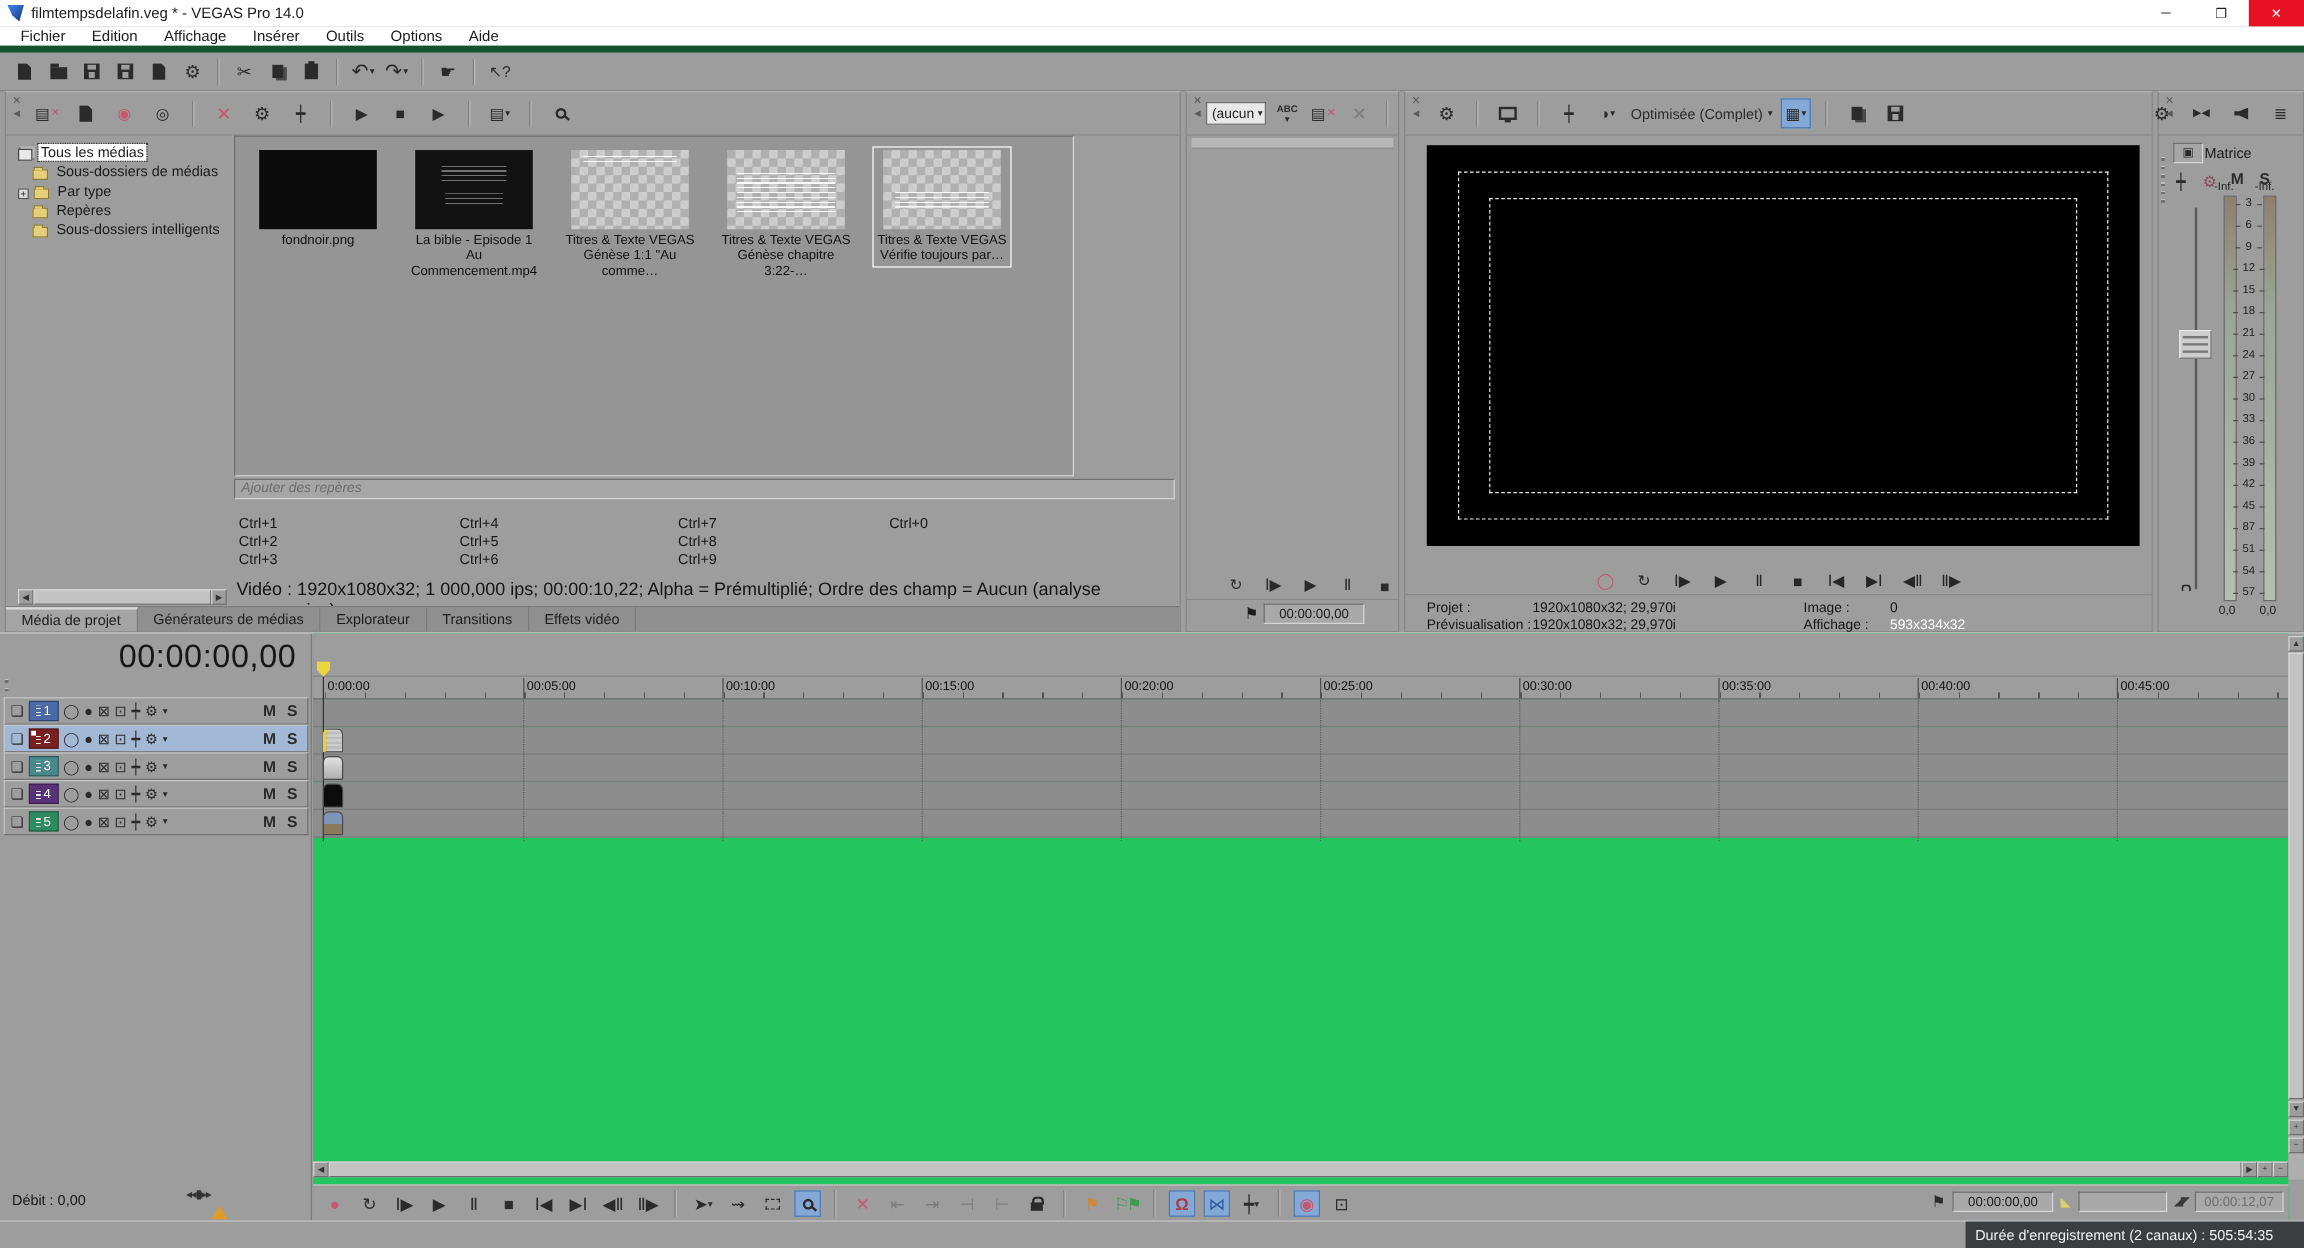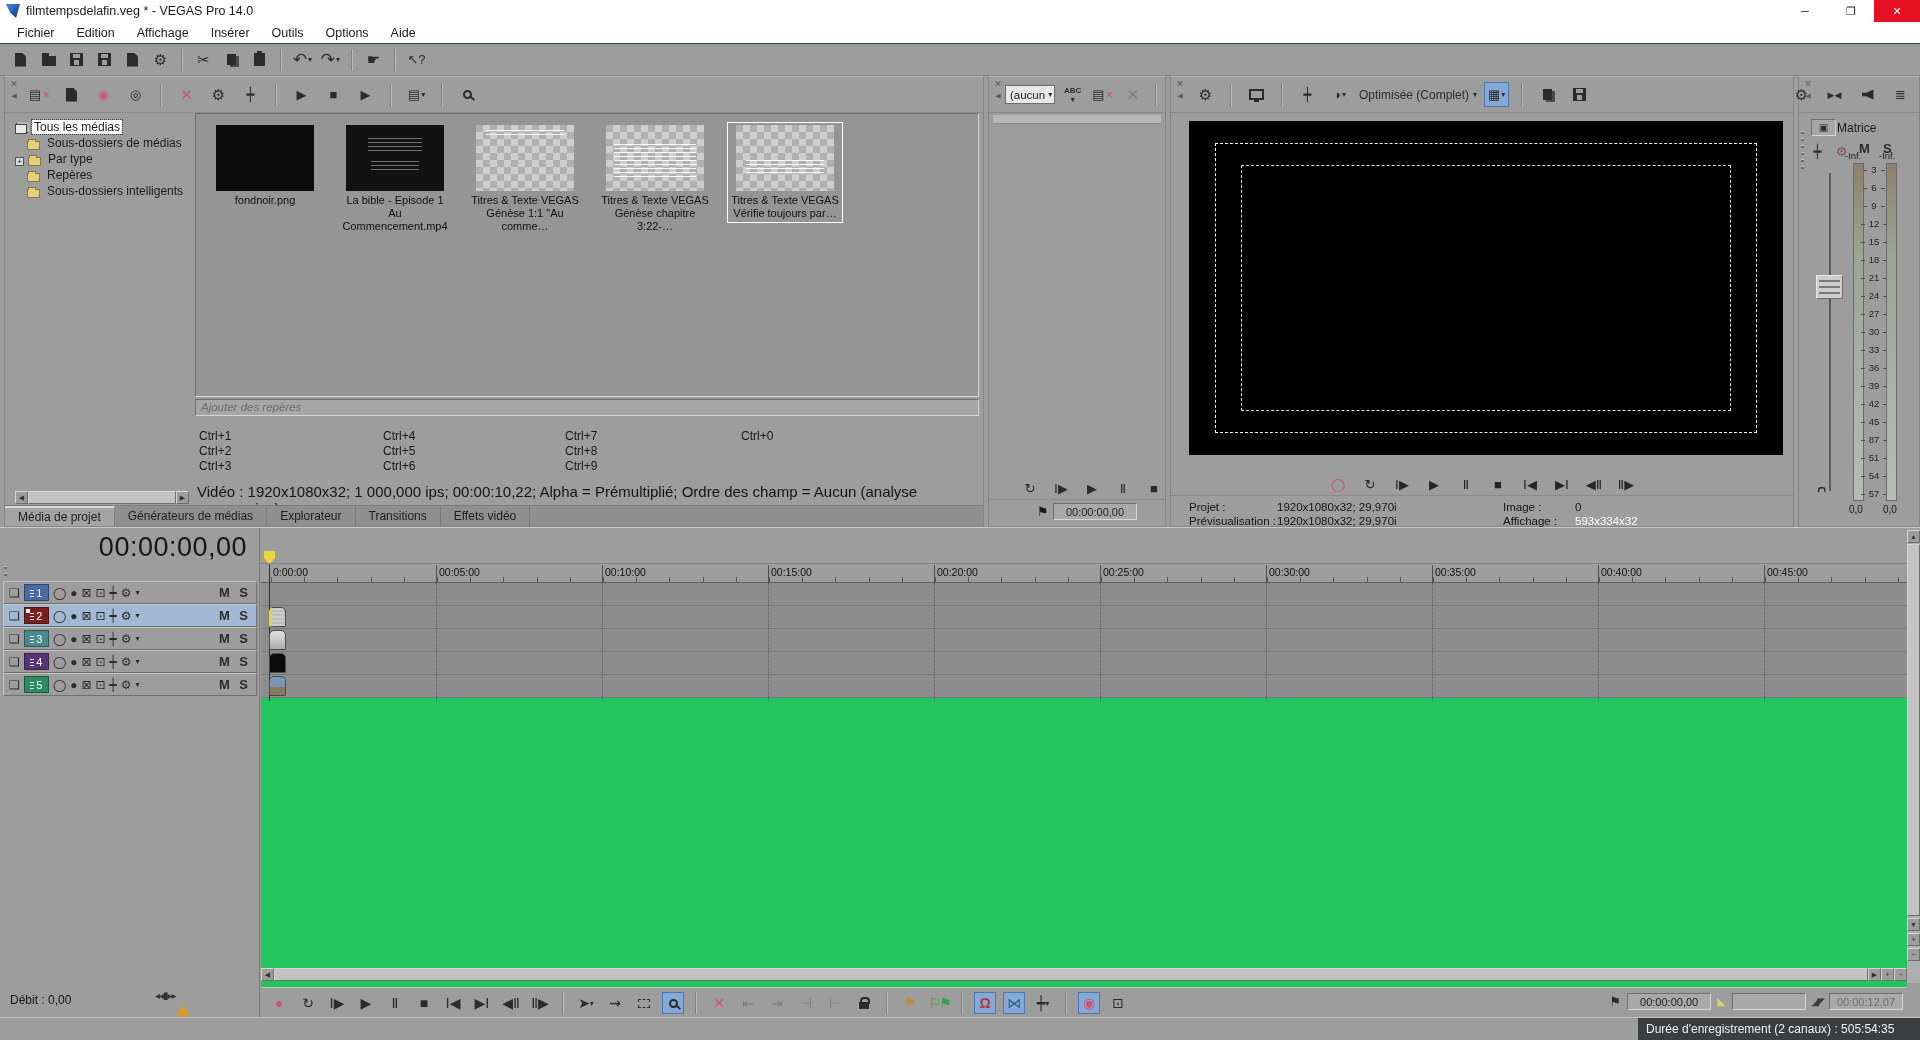--- a/index.html
+++ b/index.html
@@ -4,21 +4,21 @@
 <style>
 *{margin:0;padding:0;box-sizing:border-box}
 html,body{width:1920px;height:1040px;overflow:hidden}
 body{font-family:"Liberation Sans","DejaVu Sans",sans-serif;font-size:12px;color:#1a1a1a;background:#9d9d9d;position:relative}
 
 #titlebar{height:22px;background:#fff;display:flex;align-items:center;gap:6px;padding-left:6px;font-size:12.5px}
 .appicon{width:14px;height:14px;background:linear-gradient(135deg,#3a7be0 20%,#14316e);clip-path:polygon(0 0,100% 0,72% 100%,30% 62%)}
 .wbtns{margin-left:auto;display:flex;height:100%}
 .wbtn{width:46px;display:flex;align-items:center;justify-content:center;font-size:11px;color:#222}
 .wbtn.close{background:#e81123;color:#fff}
-#menubar{height:22px;background:#fff;display:flex;align-items:center;padding-left:6px;border-bottom:1px solid #14532d}
+#menubar{height:22px;background:#fff;display:flex;align-items:center;padding-left:6px;border-bottom:6px solid #14532d}
 .menu-item{padding:0 11px;font-size:12.5px}
 #maintb{height:32px;background:#9d9d9d;display:flex;align-items:center;gap:3px;padding-left:8px;border-bottom:1px solid #888}
 .tbtn{min-width:25px;height:25px;display:flex;align-items:center;justify-content:center;color:#2b2b2b;gap:1px}
 .vsep{width:2px;height:22px;border-left:1px solid #7f7f7f;border-right:1px solid #bdbdbd;margin:0 5px}
 .caret{font-size:8px;color:#2b2b2b}
 .g15{font-size:15px}.g13{font-size:13px}.g17{font-size:17px}
 
 .i-doc{width:11px;height:14px;background:#2b2b2b;clip-path:polygon(0 0,64% 0,100% 28%,100% 100%,0 100%)}
 .i-folder{width:14px;height:10px;background:#2b2b2b;position:relative;margin-top:3px}
 .i-folder::before{content:"";position:absolute;top:-3px;left:0;width:7px;height:3px;background:#2b2b2b}
@@ -47,21 +47,21 @@
 .ptb{height:36px;display:flex;align-items:center;gap:7px;padding-left:22px;border-bottom:1px solid #8a8a8a;position:relative}
 .pctl{position:absolute;left:2px;top:3px;width:14px;display:flex;flex-direction:column;gap:3px;color:#5a5a5a;font-size:9px;line-height:1;align-items:center}
 .dots{position:absolute;left:2px;top:60px;width:3px;height:42px;background:repeating-linear-gradient(0deg,#6e6e6e 0 2px,#c4c4c4 2px 3px,transparent 3px 7px)}
 .sunken{background:#a6a6a6;border:1px solid;border-color:#6e6e6e #d6d6d6 #d6d6d6 #6e6e6e}
 
 .tree{position:absolute;left:8px;top:42px;width:178px}
 .titem{display:flex;align-items:flex-end;gap:5px;padding:1px 2px;font-size:12px;white-space:nowrap}
 .titem .lbl{padding:0 2px}
 .titem.sel .lbl{background:#fff;outline:1px dotted #444}
 .exp{width:9px;height:9px;border:1px solid #555;background:#d9d9d9;font-size:8px;line-height:7px;text-align:center;margin-right:-1px}
-.thumbs{position:absolute;left:190px;top:36px;width:784px;height:284px;background:#959595;border:1px solid;border-color:#6e6e6e #d6d6d6 #d6d6d6 #6e6e6e;padding:9px 0 0 12px;display:flex;gap:16px;align-items:flex-start}
+.thumbs{position:absolute;left:190px;top:36px;width:700px;height:284px;background:#959595;border:1px solid;border-color:#6e6e6e #d6d6d6 #d6d6d6 #6e6e6e;padding:9px 0 0 12px;display:flex;gap:16px;align-items:flex-start}
 .mitem{width:114px;display:flex;flex-direction:column;align-items:center;gap:3px;padding:2px}
 .mitem.sel{outline:1px solid #fff}
 .thumb{width:98px;height:66px;position:relative}
 .t-black{background:#0b0b0b}
 .t-video{background:#121212}
 .t-video .scrib{background:repeating-linear-gradient(0deg,rgba(190,190,190,.55) 0 1px,transparent 1px 4px)}
 .t-checker{background-color:#b0b0b0;background-image:linear-gradient(45deg,#cecece 25%,transparent 25%,transparent 75%,#cecece 75%),linear-gradient(45deg,#cecece 25%,transparent 25%,transparent 75%,#cecece 75%);background-size:14px 14px;background-position:0 0,7px 7px}
 .scrib{position:absolute;background:repeating-linear-gradient(0deg,rgba(255,255,255,.92) 0 1px,transparent 1px 4px)}
 .mlabel{font-size:11px;text-align:center;line-height:1.18;color:#101010}
 .addmarker{position:absolute;left:190px;top:322px;width:784px;height:17px;color:#6d6d6d;font-style:italic;font-size:11.5px;padding:1px 5px}

